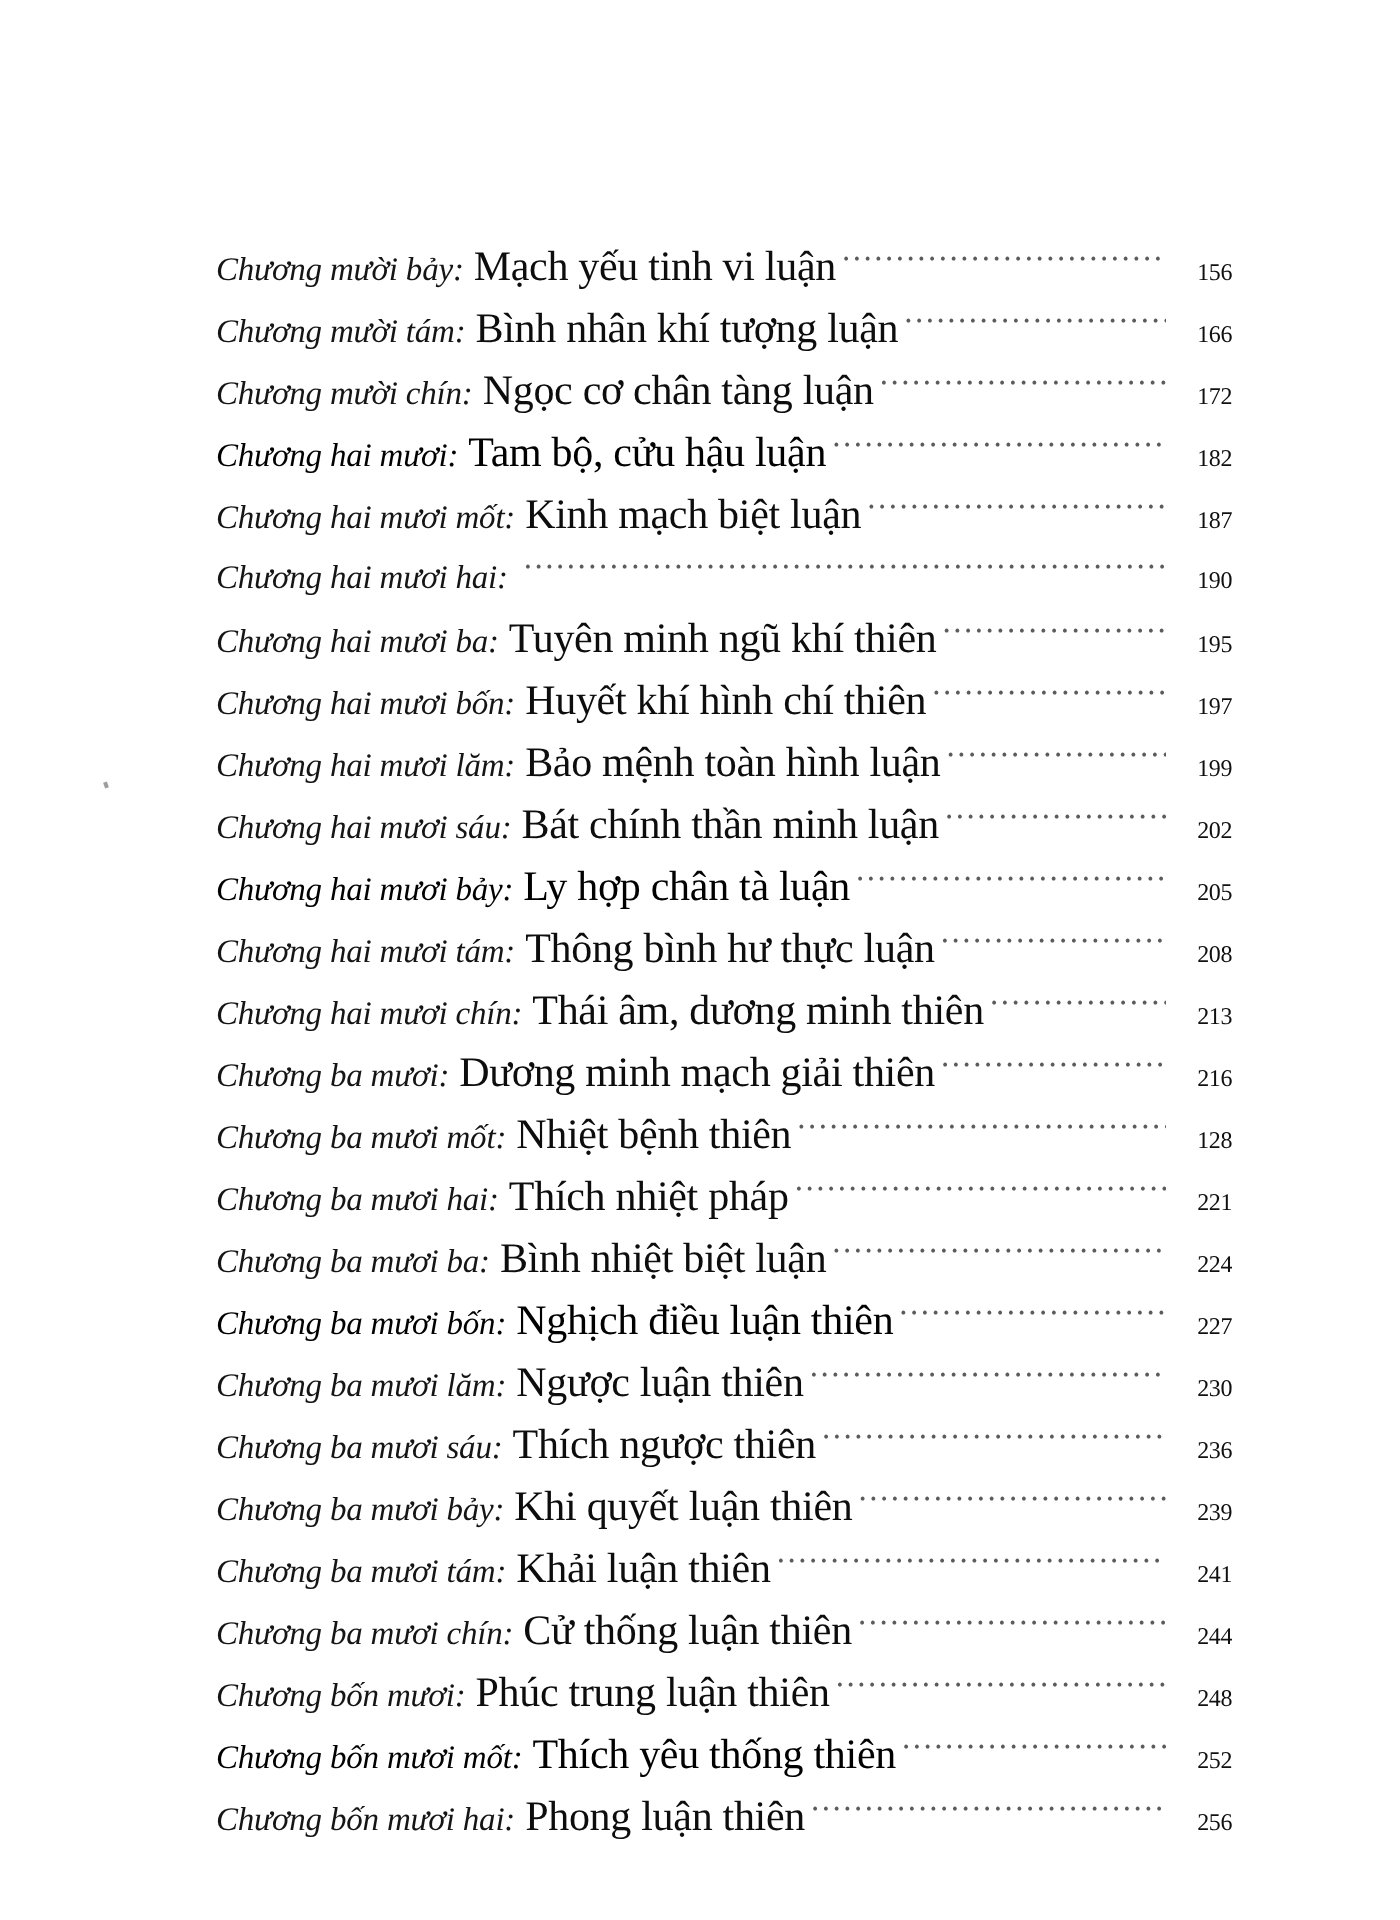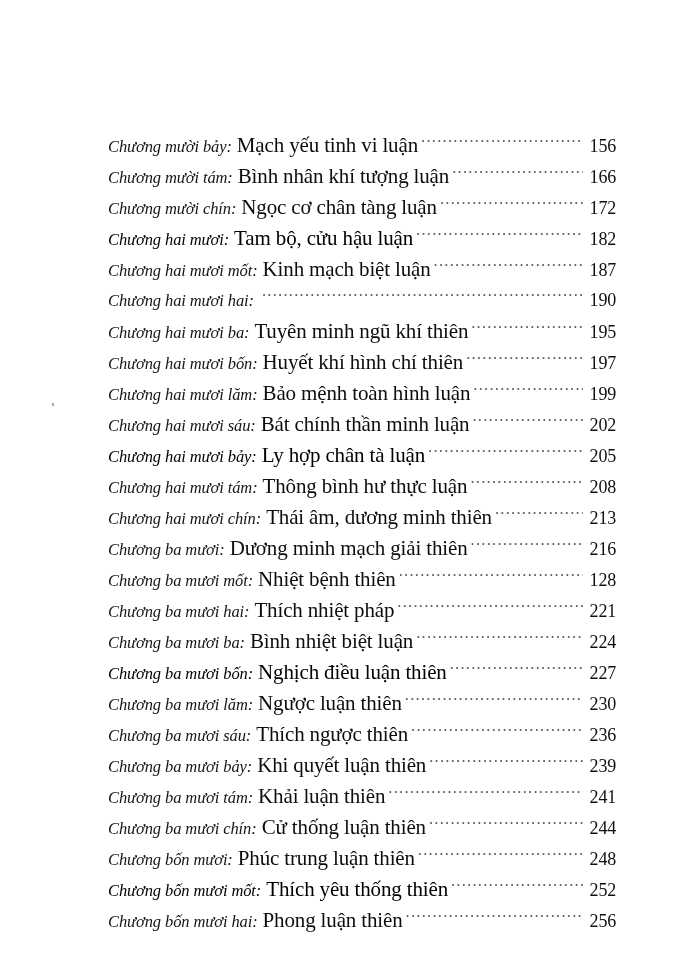--- a/index.html
+++ b/index.html
@@ -16,21 +16,20 @@
     font-family: "Liberation Serif", "DejaVu Serif", serif;
     color: #111111;
     -webkit-font-smoothing: antialiased;
   }
 
   
   #page-sheet {
     position: absolute;
     inset: 0;
     background: #ffffff;
-    margin-top: 12px;
   }
 
   
   .margin-speck {
     position: absolute;
     left: 52px;
     top: 391px;
     width: 2px;
     height: 3px;
     background: #8d8d8d;
@@ -102,21 +101,21 @@
     bottom: -1px;
     background: #ffffff;
   }
   .leader.gap.g1::after { left: 44%; }
   .leader.gap.g2::after { left: 30%; }
   .leader.gap.g3::after { left: 62%; }
   .leader.gap.g4::after { left: 36%; }
 
   .page-number {
     flex: 0 0 auto;
-    font-size: 18px;
+    font-size: 12px;
     font-style: normal;
     color: #101010;
     text-align: right;
     min-width: 30px;
     padding-left: 2px;
     letter-spacing: -0.2px;
   }
 
   
   .faint .chapter-label,

